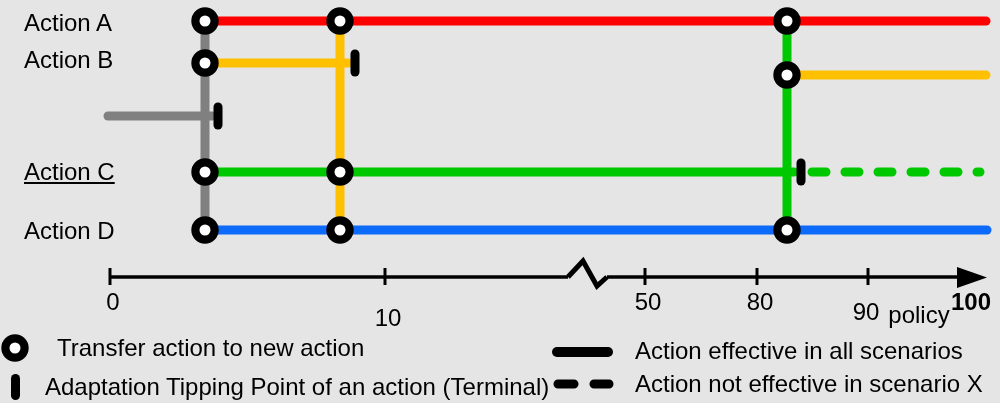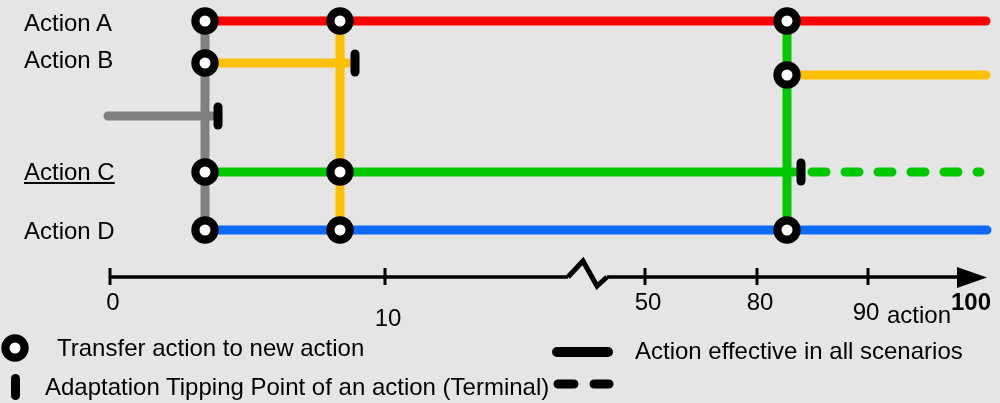--- a/index.html
+++ b/index.html
@@ -85,19 +85,20 @@
   <span class="lbl" style="left:24px;top:48px;">Action B</span>
   <span class="lbl" style="left:24px;top:160px;text-decoration:underline;">Action C</span>
   <span class="lbl" style="left:24px;top:219px;">Action D</span>
 
   <span class="lbl ctr" style="left:113px;top:290px;">0</span>
   <span class="lbl ctr" style="left:388px;top:306px;">10</span>
   <span class="lbl ctr" style="left:648px;top:290px;">50</span>
   <span class="lbl ctr" style="left:760px;top:290px;">80</span>
   <span class="lbl ctr" style="left:866px;top:290px;margin-top:10px;">90</span>
   <span class="lbl ctr" style="left:971px;top:290px;font-weight:bold;">100</span>
-  <span class="lbl ctr" style="left:919px;top:303px;">action</span>
+  <span class="lbl ctr" style="left:919px;top:303px;">policy</span>
 
   <span class="lbl" style="left:57px;top:336px;">Transfer action to new action</span>
   <span class="lbl" style="left:45px;top:375px;">Adaptation Tipping Point of an action (Terminal)</span>
   <span class="lbl" style="left:635px;top:339px;">Action effective in all scenarios</span>
+  <span class="lbl" style="left:635px;top:372px;">Action not effective in scenario X</span>
 
 </div>
 
 </body></html>

